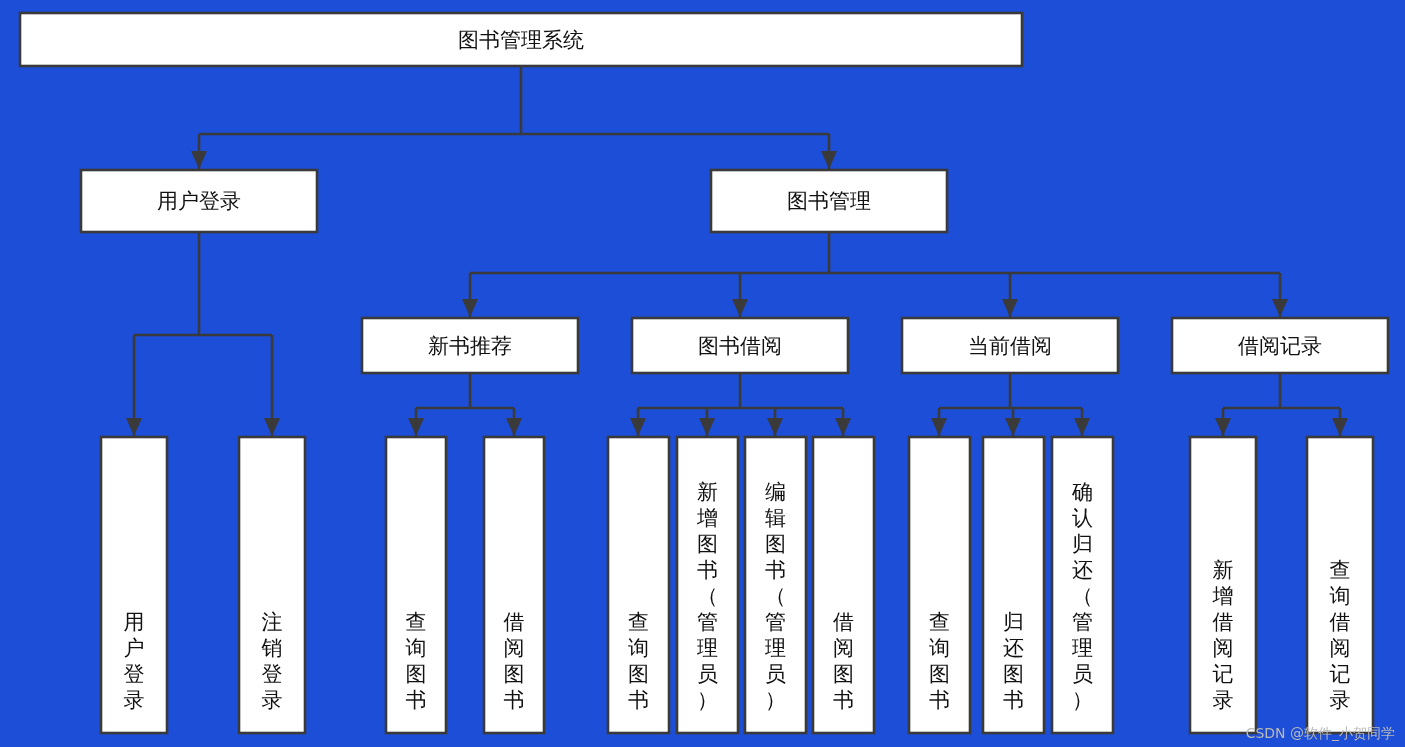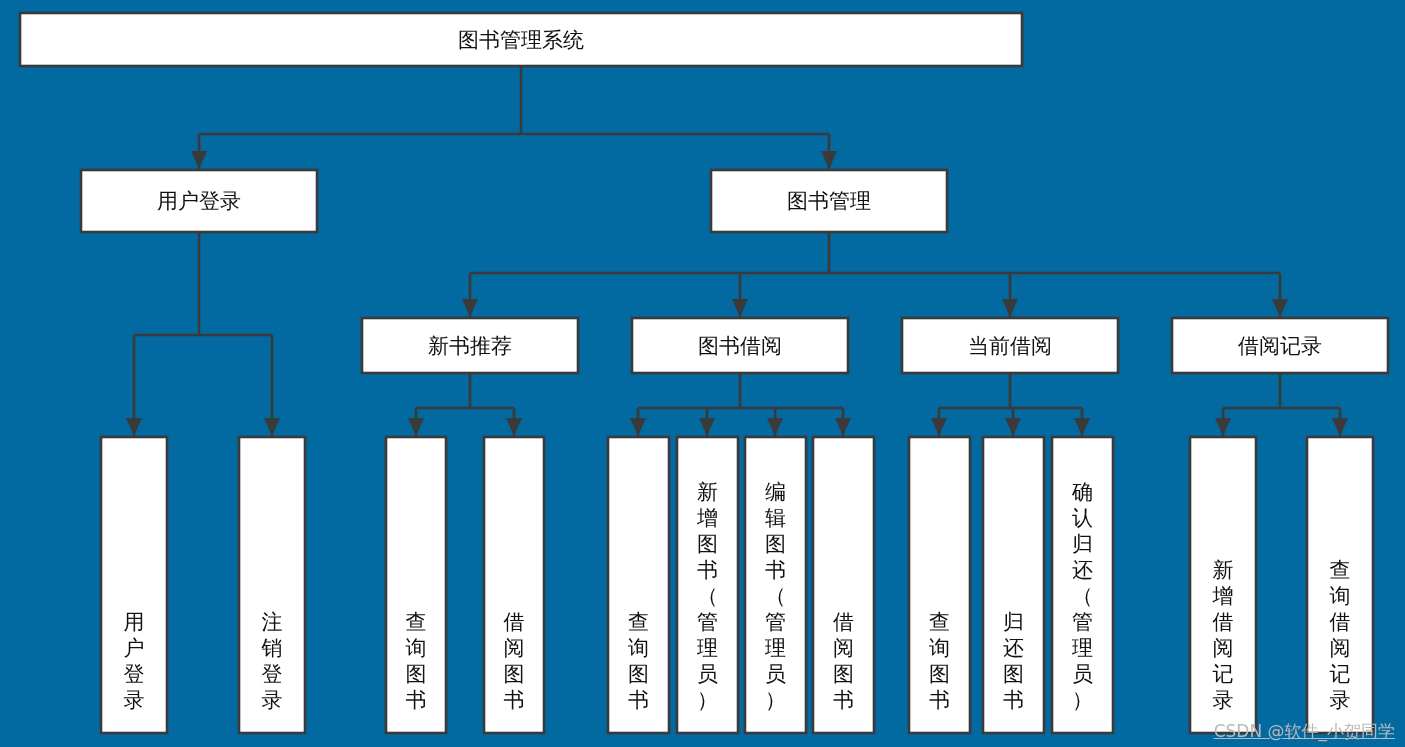--- a/index.html
+++ b/index.html
@@ -12,21 +12,21 @@
     width: 1405px;
     height: 747px;
     font-family: "DejaVu Sans", "Liberation Sans", sans-serif;
     overflow: hidden;
     position: relative;
   }
   #diagram-root {
     position: relative;
     width: 1405px;
     height: 747px;
-    background: #0369a1;
+    background: #1d4ed8;
   }
   svg.diagram-canvas {
     position: absolute;
     left: 0;
     top: 0;
     width: 1405px;
     height: 747px;
     display: block;
   }
   .node-box {
@@ -55,25 +55,24 @@
     font-family: "DejaVu Sans", "Liberation Sans", sans-serif;
     font-size: 21px;
     fill: #111111;
     text-anchor: middle;
   }
   .watermark-text {
     position: absolute;
     right: 10px;
     bottom: 4px;
     font-family: "DejaVu Sans", "Liberation Sans", sans-serif;
-    font-size: 17px;
+    font-size: 14px;
     color: #b9b9b9;
     white-space: nowrap;
     user-select: none;
-    text-decoration: underline;
   }
 </style>
 </head>
 <body>
 
 <div id="diagram-root">
   <svg class="diagram-canvas" viewBox="0 0 1405 747" xmlns="http://www.w3.org/2000/svg">
     <g id="connector-layer">
         <path d="M 521 66 L 521 134" class="connector"></path>
         <path d="M 199 134 L 829 134" class="connector"></path>

